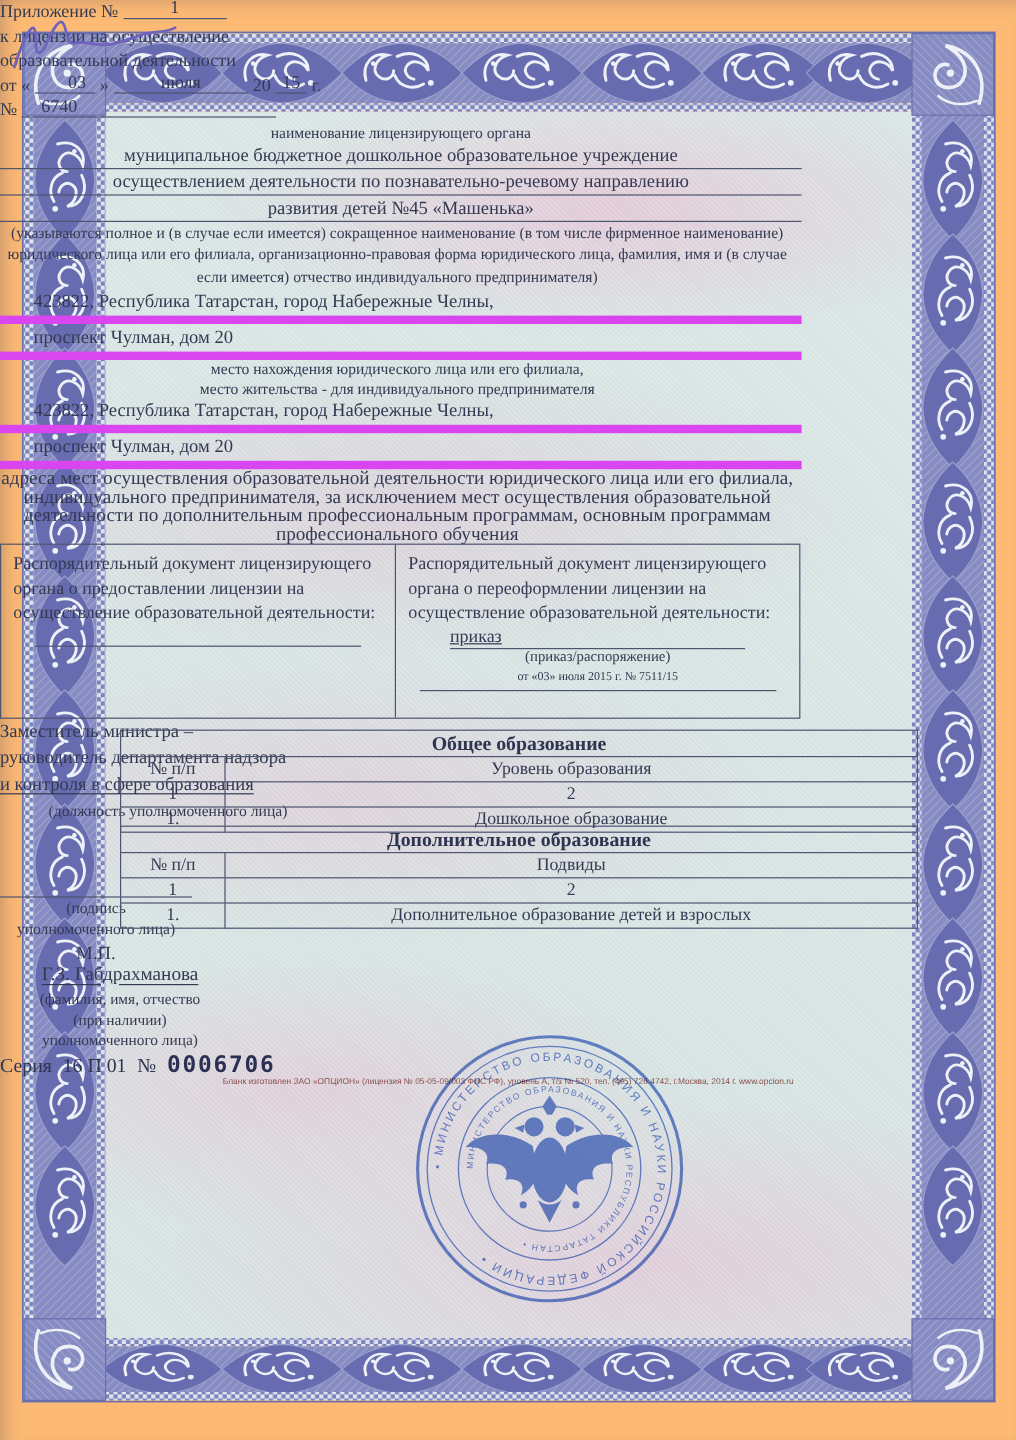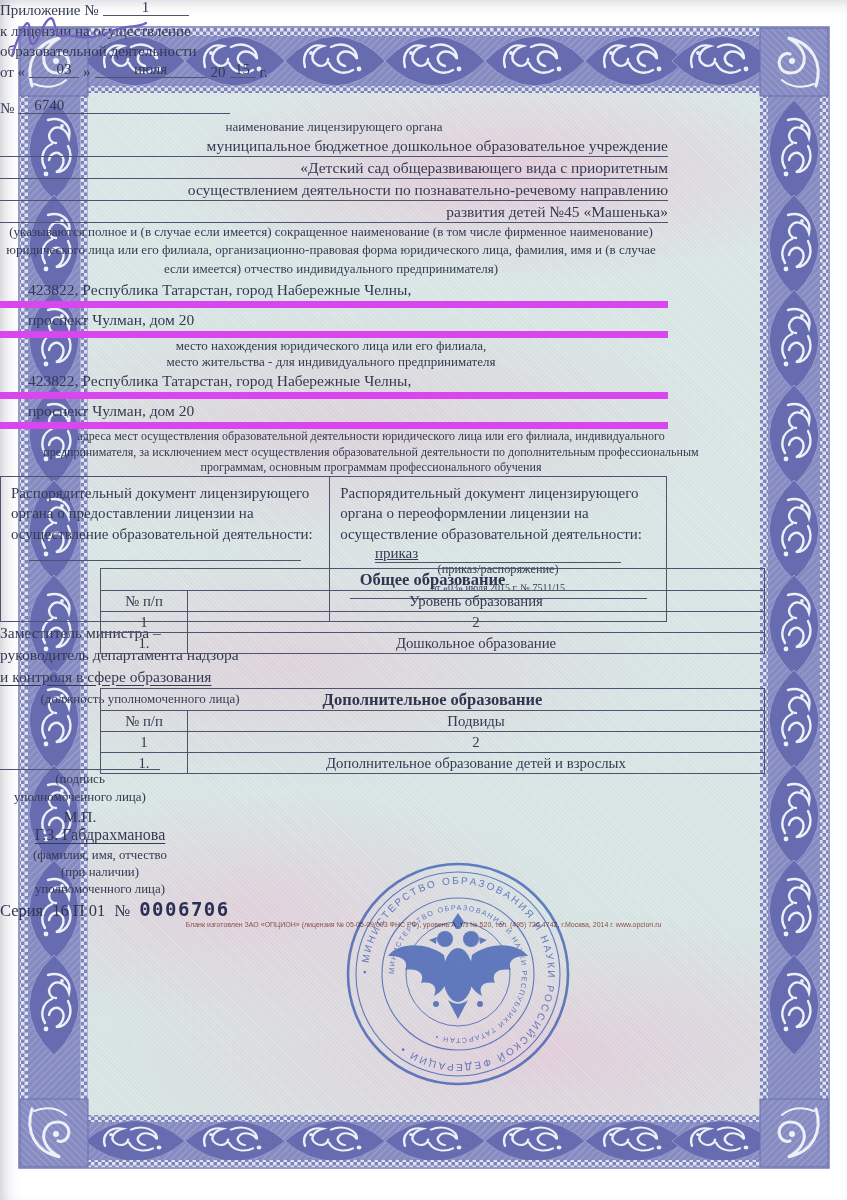--- a/index.html
+++ b/index.html
@@ -1,17 +1,17 @@
 <!DOCTYPE html>
 <html><head>
 <meta charset="utf-8">
 <style>
   html,body{margin:0;padding:0;}
   body{background:#e9e7e3;font-family:"Liberation Serif","DejaVu Serif",serif;}
-  .page{position:relative;width:847px;height:1200px;background:#ffffff;overflow:hidden;
+  .page{position:relative;width:847px;height:1200px;background:#fdba74;overflow:hidden;
         box-shadow:inset 14px 0 16px -11px rgba(60,60,90,.28), inset 0 12px 14px -9px rgba(60,60,90,.18);}
   
   .interior{position:absolute;left:88px;top:93px;width:672px;height:1022px;
     background:
       radial-gradient(480px 150px at 62% 8%, rgba(233,196,214,.75), rgba(233,196,214,0) 72%),
       radial-gradient(560px 190px at 38% 33%, rgba(228,188,208,.45), rgba(228,188,208,0) 70%),
       radial-gradient(520px 170px at 30% 56%, rgba(231,193,211,.5), rgba(231,193,211,0) 72%),
       radial-gradient(460px 170px at 25% 80%, rgba(233,196,214,.6), rgba(233,196,214,0) 70%),
       radial-gradient(620px 200px at 68% 94%, rgba(233,196,214,.65), rgba(233,196,214,0) 72%),
       linear-gradient(#dcE9e6,#d9e7e4);
@@ -19,37 +19,37 @@
   .interior::after{content:"";position:absolute;inset:0;
     background:repeating-linear-gradient(45deg, rgba(255,255,255,.10) 0 1px, rgba(140,150,190,.05) 1px 3px);
   }
   .border-svg{position:absolute;left:0;top:0;z-index:2;}
   .content{position:absolute;inset:0;z-index:3;color:#333a52;}
   .content div{position:static;}
   .abs{position:absolute;}
   .fill{display:inline-block;border-bottom:1.1px solid #4d5470;text-align:center;margin:0 4px;height:15px;}
   .fill>span{position:relative;top:-3px;}
   .w86{width:86px;}.w30{width:30px;padding-left:20px;}.w112{width:112px;}.w26{width:26px;}
-  .w196{width:196px;margin-top:16px;}.left{text-align:left;padding-left:16px;}
+  .w196{width:196px;}.left{text-align:left;padding-left:16px;}
   .appendix{left:497px;top:95px;width:276px;font-size:15px;line-height:20.5px;}
   .m-title{left:97px;top:199px;width:668px;text-align:center;font-size:18px;font-weight:bold;
            text-decoration:underline;text-underline-offset:3px;color:#2e3550;}
   .m-cap{left:97px;top:223px;width:668px;text-align:center;font-size:13px;}
   .org-lines{left:97px;top:242px;width:668px;}
-  .org-line{height:21px;line-height:21px;border-bottom:1px solid #4d5470;text-align:right;font-size:15.5px;white-space:nowrap;}
+  .org-line{height:21px;line-height:21px;border-bottom:1px solid #4d5470;text-align:center;font-size:15.5px;white-space:nowrap;}
   .note{left:100px;width:662px;text-align:center;font-size:13px;line-height:18.5px;}
   .org-note{top:349px;}
   .addr{left:97px;width:668px;}
   .addr-a{top:392px;}
   .addr-b{top:476px;}
   .addr-line{height:23px;line-height:23px;border-bottom:7px solid #d946ef;text-align:left;font-size:15.5px;padding-left:28px;}
   .loc-cap{top:444px;font-size:13px;line-height:15.5px;}
-  .act-note{top:527px;font-size:12px;line-height:15.5px;margin-left:40px;}
+  .act-note{top:527px;font-size:16px;line-height:15.5px;}
   table.doc-table{position:absolute;left:100px;width:665px;border-collapse:collapse;color:#333a52;}
-  .tbl1{top:568px;border-radius:29px;} .tbl2{top:688px;}
+  .tbl1{top:608px;border-radius:29px;} .tbl2{top:688px;}
   table.doc-table td{border:1.4px solid #4d5470;text-align:center;padding:0 4px;height:20px;font-size:14.8px;}
   table.doc-table tr.t-title td{font-size:16.5px;font-weight:bold;height:21px;color:#2e3550;}
   table.doc-table td.c1{width:78px;}
   .orders{position:absolute;left:100px;top:778px;width:665px;height:144px;border:1.5px solid #4d5470;display:flex;}
   .ord-cell{box-sizing:border-box;font-size:15px;line-height:20.6px;padding:6px 10px 0 10px;}
   .ord-left{width:49.5%;border-right:1.5px solid #4d5470;}
   .ord-right{width:50.5%;}
   .blankline{margin:16px auto 0;width:88%;border-bottom:1.1px solid #4d5470;height:0;}
   .ord-val{width:78%;margin:0 auto;text-align:left;border-bottom:1.1px solid #4d5470;height:18px;line-height:18px;font-size:15px;text-decoration:underline;}
   .ord-cap{text-align:center;font-size:12.3px;line-height:13.5px;}
@@ -181,21 +181,20 @@
       <div>к лицензии на осуществление</div>
       <div>образовательной деятельности</div>
       <div><span>от «</span><span class="fill w30"><span>03</span></span><span>»</span><span class="fill w112"><span>июля</span></span><span>20</span><span class="fill w26"><span>15</span></span><span>г.</span></div>
       <div><span>№</span><span class="fill w196 left"><span>6740</span></span></div>
     </div>
 
     <div class="abs m-cap">наименование лицензирующего органа</div>
 
     <div class="abs org-lines">
       <div class="org-line">муниципальное бюджетное дошкольное образовательное учреждение</div>
-      <div class="org-line">«Детский сад общеразвивающего вида с приоритетным</div>
       <div class="org-line">осуществлением деятельности по познавательно-речевому направлению</div>
       <div class="org-line">развития детей №45 «Машенька»</div>
     </div>
     <div class="abs note org-note">(указываются полное и (в случае если имеется) сокращенное наименование (в том числе фирменное наименование) юридического лица или его филиала, организационно-правовая форма юридического лица, фамилия, имя и (в случае если имеется) отчество индивидуального предпринимателя)</div>
 
     <div class="abs addr addr-a">
       <div class="addr-line">423822, Республика Татарстан,  город Набережные Челны,</div>
       <div class="addr-line">проспект Чулман, дом 20</div>
     </div>
     <div class="abs note loc-cap">

